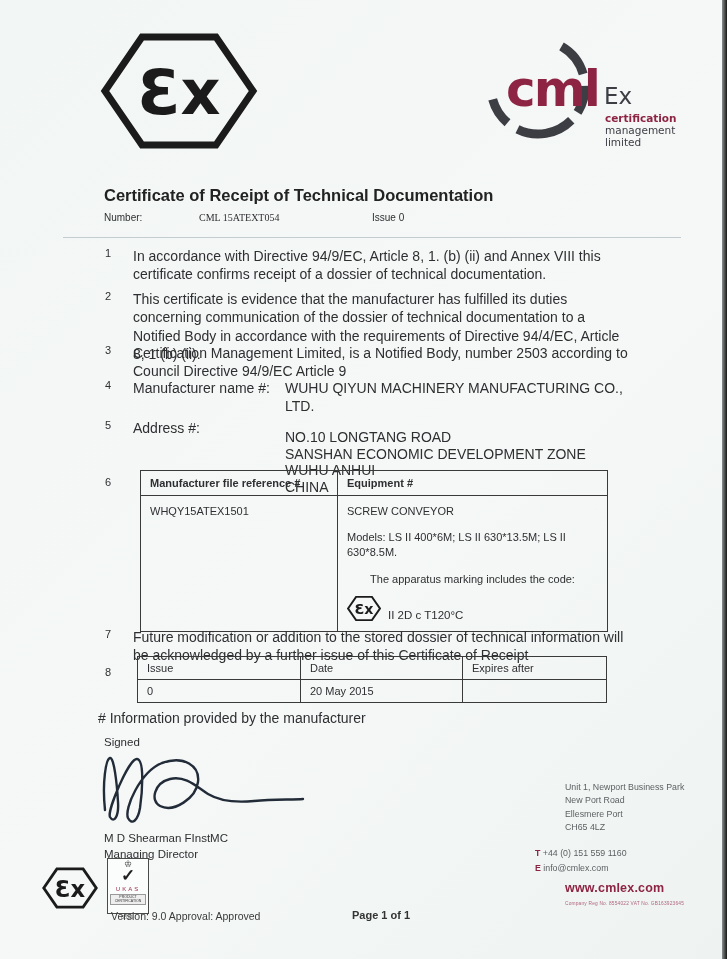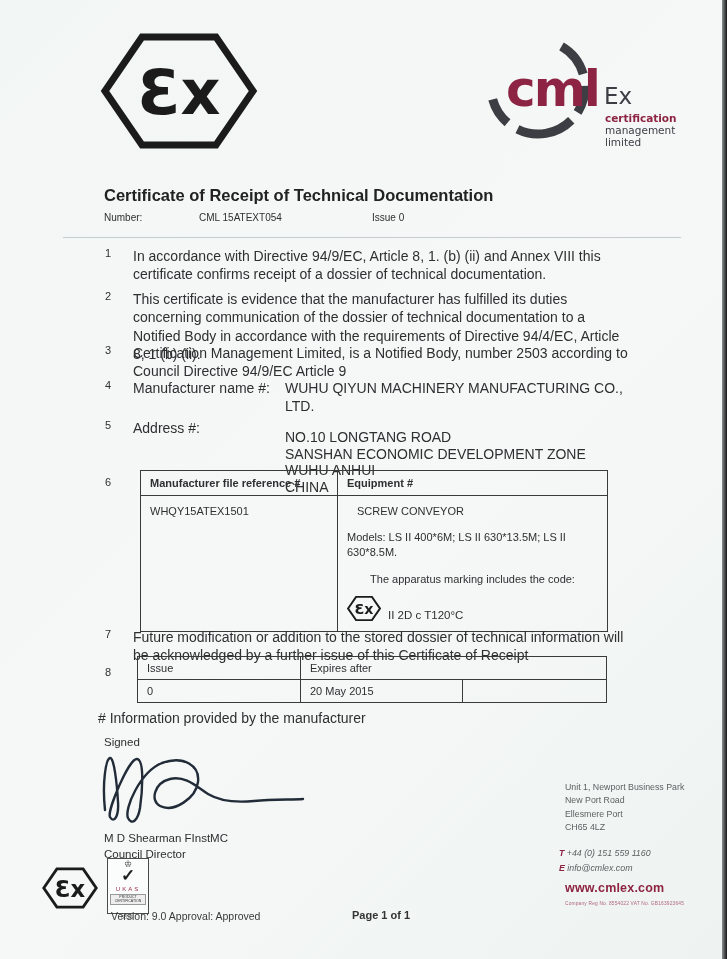--- a/index.html
+++ b/index.html
@@ -13,21 +13,21 @@
   .item-num{font-size:11px;}
   .preline{white-space:pre-line;}
   .rule{position:absolute;height:1px;background:#c3ccce;}
   
   .tbl6{position:absolute;left:140px;top:470px;width:466px;border:1px solid #3a3a3a;font-size:11px;background:transparent;}
   .tbl6 .hdr{display:flex;border-bottom:1px solid #3a3a3a;font-weight:bold;}
   .tbl6 .bdy{display:flex;}
   .c1{width:197px;border-right:1px solid #3a3a3a;box-sizing:border-box;padding:6px 9px;}
   .c2{flex:1;box-sizing:border-box;padding:6px 9px;}
   .tbl6 .bdy .c1{padding-top:9px;}
-  .eq-name{margin:3px 10px 0;}
+  .eq-name{margin:3px 0 0;}
   .eq-models{margin:13px 0 0;line-height:1.35;}
   .eq-intro{margin:13px 0 0;text-align:center;}
   .eq-code{margin:9px 0 2px;display:flex;align-items:flex-end;gap:7px;}
   .eq-code .code-txt{font-size:11.5px;padding-bottom:2px;}
   
   .tbl8{position:absolute;left:137px;top:656px;width:468px;border:1px solid #3a3a3a;font-size:11px;}
   .tbl8 .row{display:flex;}
   .tbl8 .row.h{border-bottom:1px solid #3a3a3a;}
   .t8c1{width:163px;border-right:1px solid #3a3a3a;box-sizing:border-box;padding:5px 9px;}
   .t8c2{width:162px;border-right:1px solid #3a3a3a;box-sizing:border-box;padding:5px 9px;}
@@ -65,21 +65,21 @@
     <text x="28" y="76" font-family="DejaVu Sans, sans-serif" font-size="50" font-weight="bold" fill="#8e2443" letter-spacing="-2">cml</text>
     <text x="126" y="74" font-family="DejaVu Sans, sans-serif" font-size="23" fill="#3d3e44">Ex</text>
     <text x="127" y="92" font-family="DejaVu Sans, sans-serif" font-size="10.5" font-weight="bold" fill="#8e2443">certification</text>
     <text x="127" y="104" font-family="DejaVu Sans, sans-serif" font-size="10.5" fill="#3d3e44">management</text>
     <text x="127" y="116" font-family="DejaVu Sans, sans-serif" font-size="10.5" fill="#3d3e44">limited</text>
   </svg>
 
   <div class="abs title" style="left:104px;top:186px;">Certificate of Receipt of Technical Documentation</div>
 
   <div class="abs lbl" style="left:104px;top:212px;">Number:</div>
-  <div class="abs lbl" style="left:199px;top:212px;">CML 15ATEXT054</div>
+  <div class="abs lbl" style="left:199px;top:212px;font-family:Liberation Serif, serif;">CML 15ATEXT054</div>
   <div class="abs lbl" style="left:372px;top:212px;">Issue 0</div>
   <div class="rule" style="left:63px;top:237px;width:618px;"></div>
 
   <div class="abs item-num" style="left:105px;top:247px;">1</div>
   <div class="abs para" style="left:133px;top:247px;width:500px;">In accordance with Directive 94/9/EC, Article 8, 1. (b) (ii) and Annex VIII this certificate confirms receipt of a dossier of technical documentation.</div>
 
   <div class="abs item-num" style="left:105px;top:290px;">2</div>
   <div class="abs para" style="left:133px;top:290px;width:500px;">This certificate is evidence that the manufacturer has fulfilled its duties concerning communication of the dossier of technical documentation to a Notified Body in accordance with the requirements of Directive 94/4/EC, Article 8, 1 (b) (ii).</div>
 
   <div class="abs item-num" style="left:105px;top:344px;">3</div>
@@ -120,20 +120,21 @@
     </div>
   </div>
 
   <div class="abs item-num" style="left:105px;top:628px;">7</div>
   <div class="abs para" style="left:133px;top:628px;width:500px;">Future modification or addition to the stored dossier of technical information will be acknowledged by a further issue of this Certificate of Receipt</div>
 
   <div class="abs item-num" style="left:105px;top:666px;">8</div>
   <div class="tbl8">
     <div class="row h">
       <div class="t8c1">Issue</div>
+      <div class="t8c2">Date</div>
       <div class="t8c3">Expires after</div>
     </div>
     <div class="row">
       <div class="t8c1">0</div>
       <div class="t8c2">20 May 2015</div>
     </div>
   </div>
 
   <div class="abs note" style="left:98px;top:710px;"># Information provided by the manufacturer</div>
 
@@ -141,21 +142,21 @@
 
   <svg class="abs" style="left:95px;top:750px;" width="235" height="80" viewBox="0 0 235 80">
     <path d="M10,60 C7,32 11,9 15,8 C19,7 22,34 23,52 C24,66 19,74 15,67
              C12,61 34,8 42,9 C50,10 47,44 45,58 C43,70 37,76 33,68
              C29,59 45,22 67,13 C89,5 105,16 103,32 C101,48 79,63 65,56
              C55,51 59,33 75,29 C91,25 103,38 113,44
              C123,50 139,53 159,51 C179,49 198,50 208,49" fill="none" stroke="#222b38" stroke-width="2.4" stroke-linecap="round" stroke-linejoin="round"></path>
   </svg>
 
   <div class="abs sig-name" style="left:104px;top:831px;">M D Shearman FInstMC</div>
-  <div class="abs sig-name" style="left:104px;top:847px;">Council Director</div>
+  <div class="abs sig-name" style="left:104px;top:847px;">Managing Director</div>
 
   <svg class="abs" style="left:42px;top:864px;" width="56" height="48" viewBox="0 0 158 126">
     <polygon points="5,63 42,9 116,9 153,63 116,117 42,117" fill="none" stroke="#1b1b1b" stroke-width="8"></polygon>
     <text x="79" y="88" text-anchor="middle" font-family="DejaVu Sans, sans-serif" font-size="64" font-weight="600" fill="#1b1b1b">Ɛx</text>
   </svg>
 
   <div class="ukas">
     <span class="crown">♔</span>
     <span class="chk">✓</span>
     <span class="uk">UKAS</span>
@@ -165,21 +166,21 @@
 
   <div class="abs version" style="left:111px;top:910px;">Version: 9.0  Approval: Approved</div>
   <div class="abs pagenum" style="left:352px;top:909px;">Page 1 of 1</div>
 
   <div class="abs footer-addr" style="left:565px;top:781px;width:155px;">
     <div>Unit 1, Newport Business Park</div>
     <div>New Port Road</div>
     <div>Ellesmere Port</div>
     <div>CH65 4LZ</div>
   </div>
-  <div class="abs footer-contact" style="left:559px;top:846px;width:155px;font-style:italic;">
+  <div class="abs footer-contact" style="left:535px;top:846px;width:155px;">
     <div>
       <span class="maroon">T</span>
       <span>+44 (0) 151 559 1160</span>
     </div>
     <div>
       <span class="maroon">E</span>
       <span>info@cmlex.com</span>
     </div>
   </div>
   <div class="abs website" style="left:565px;top:881px;">www.cmlex.com</div>

